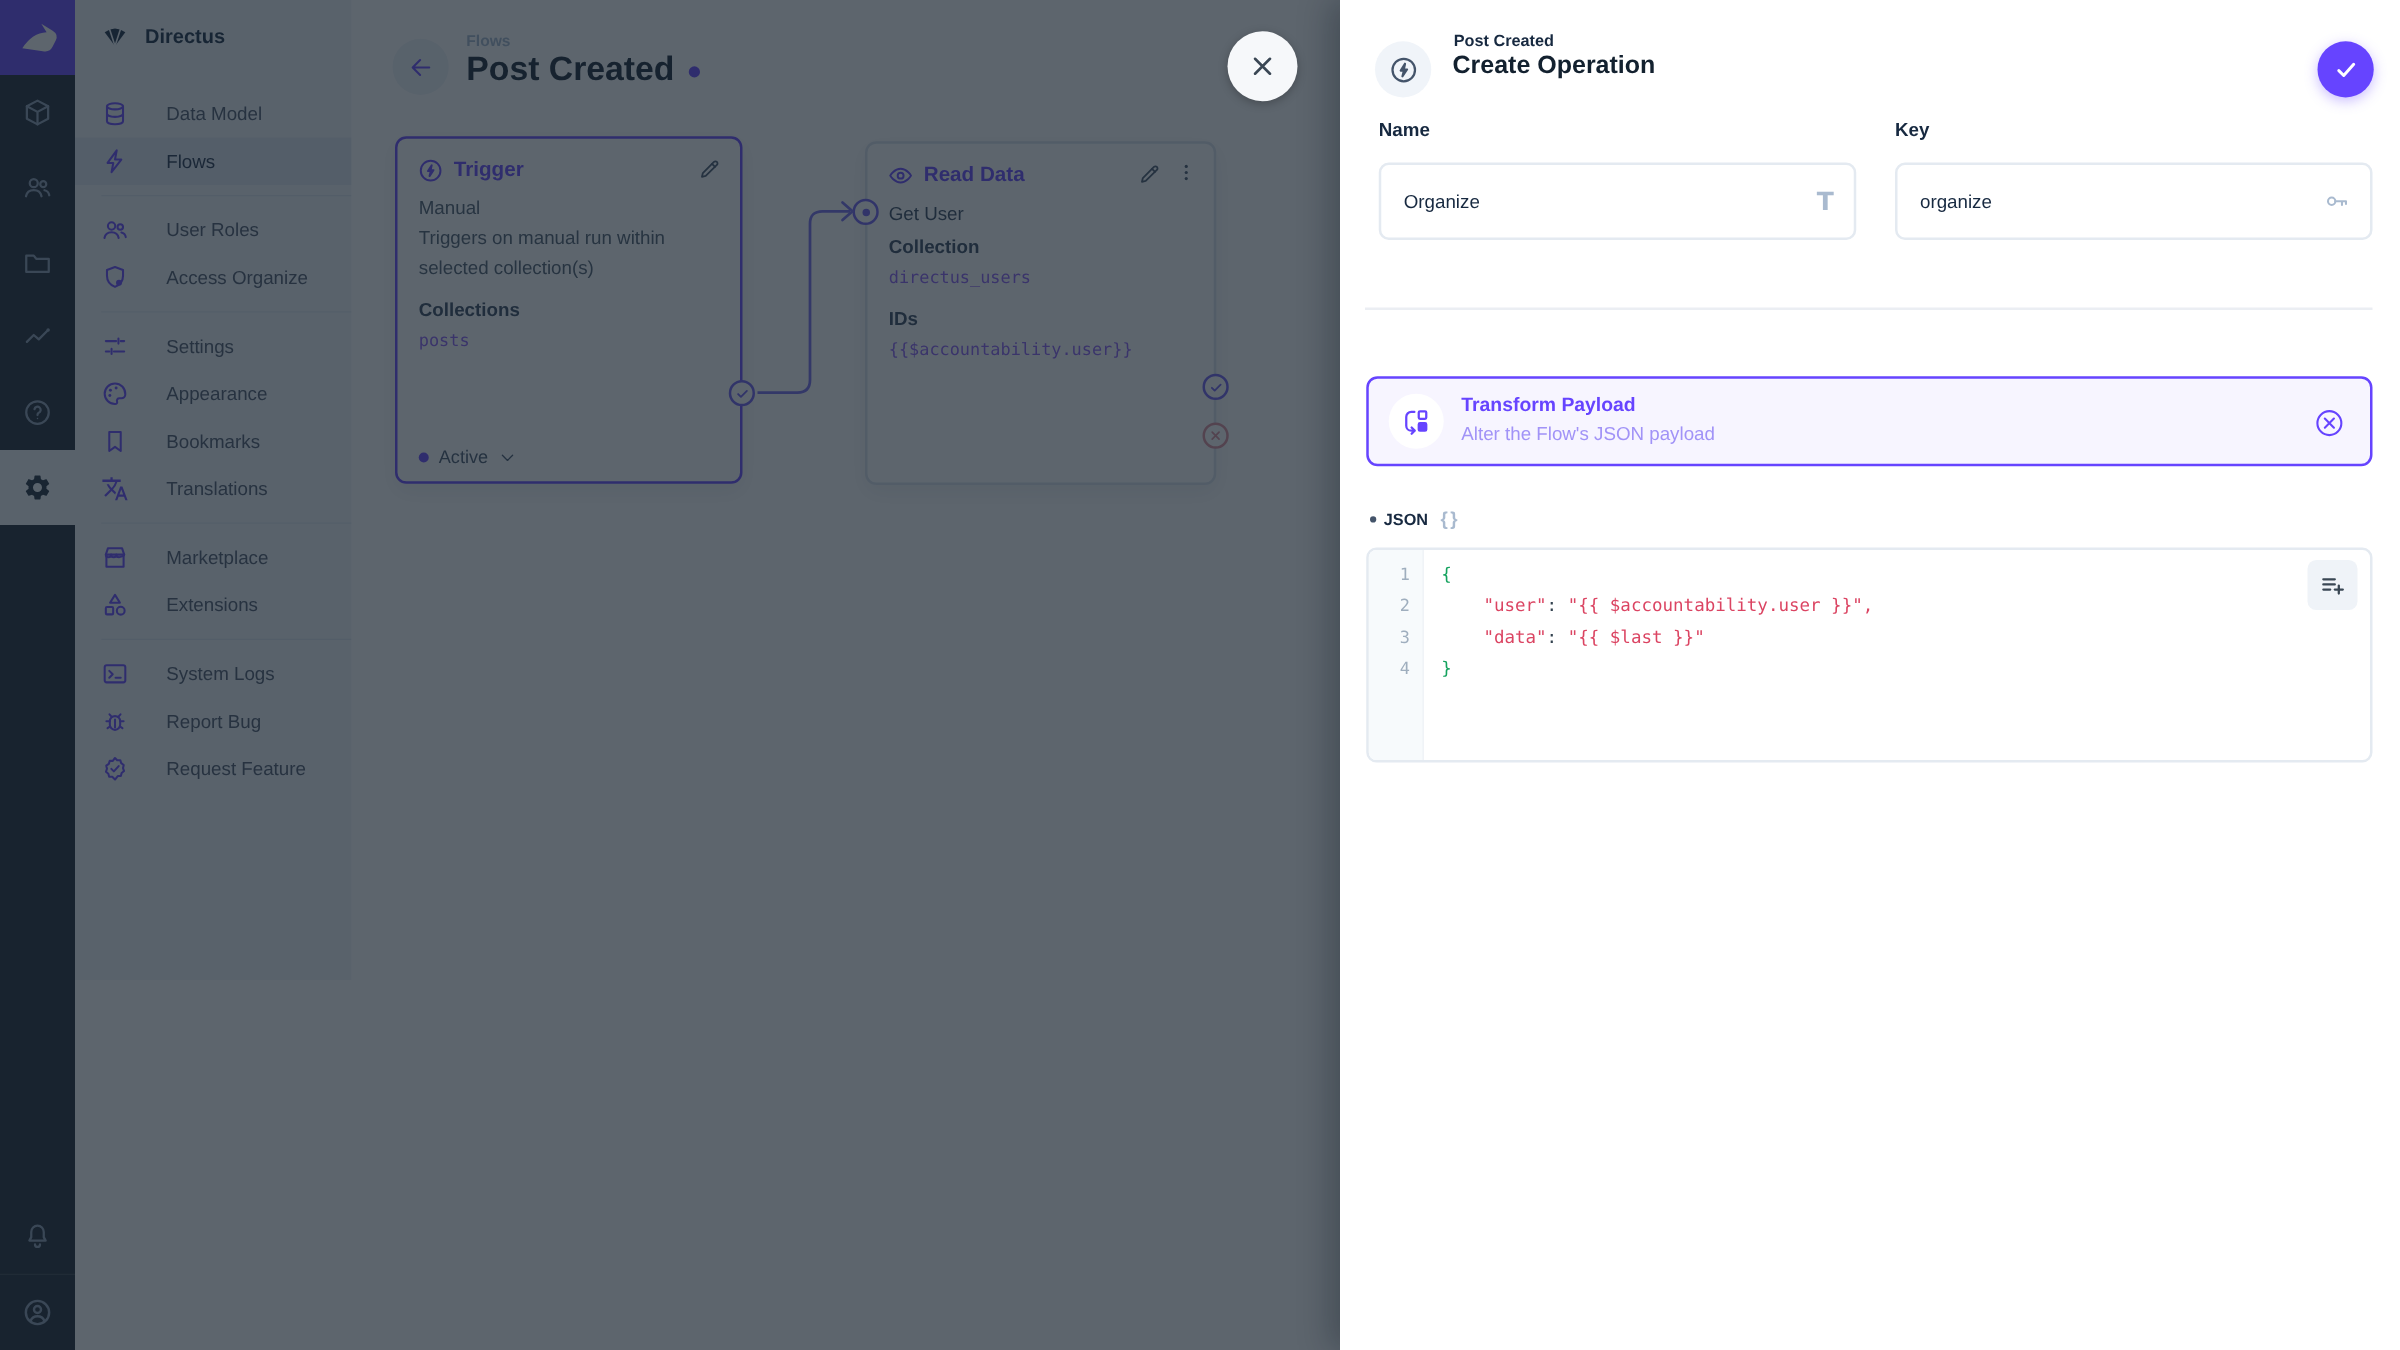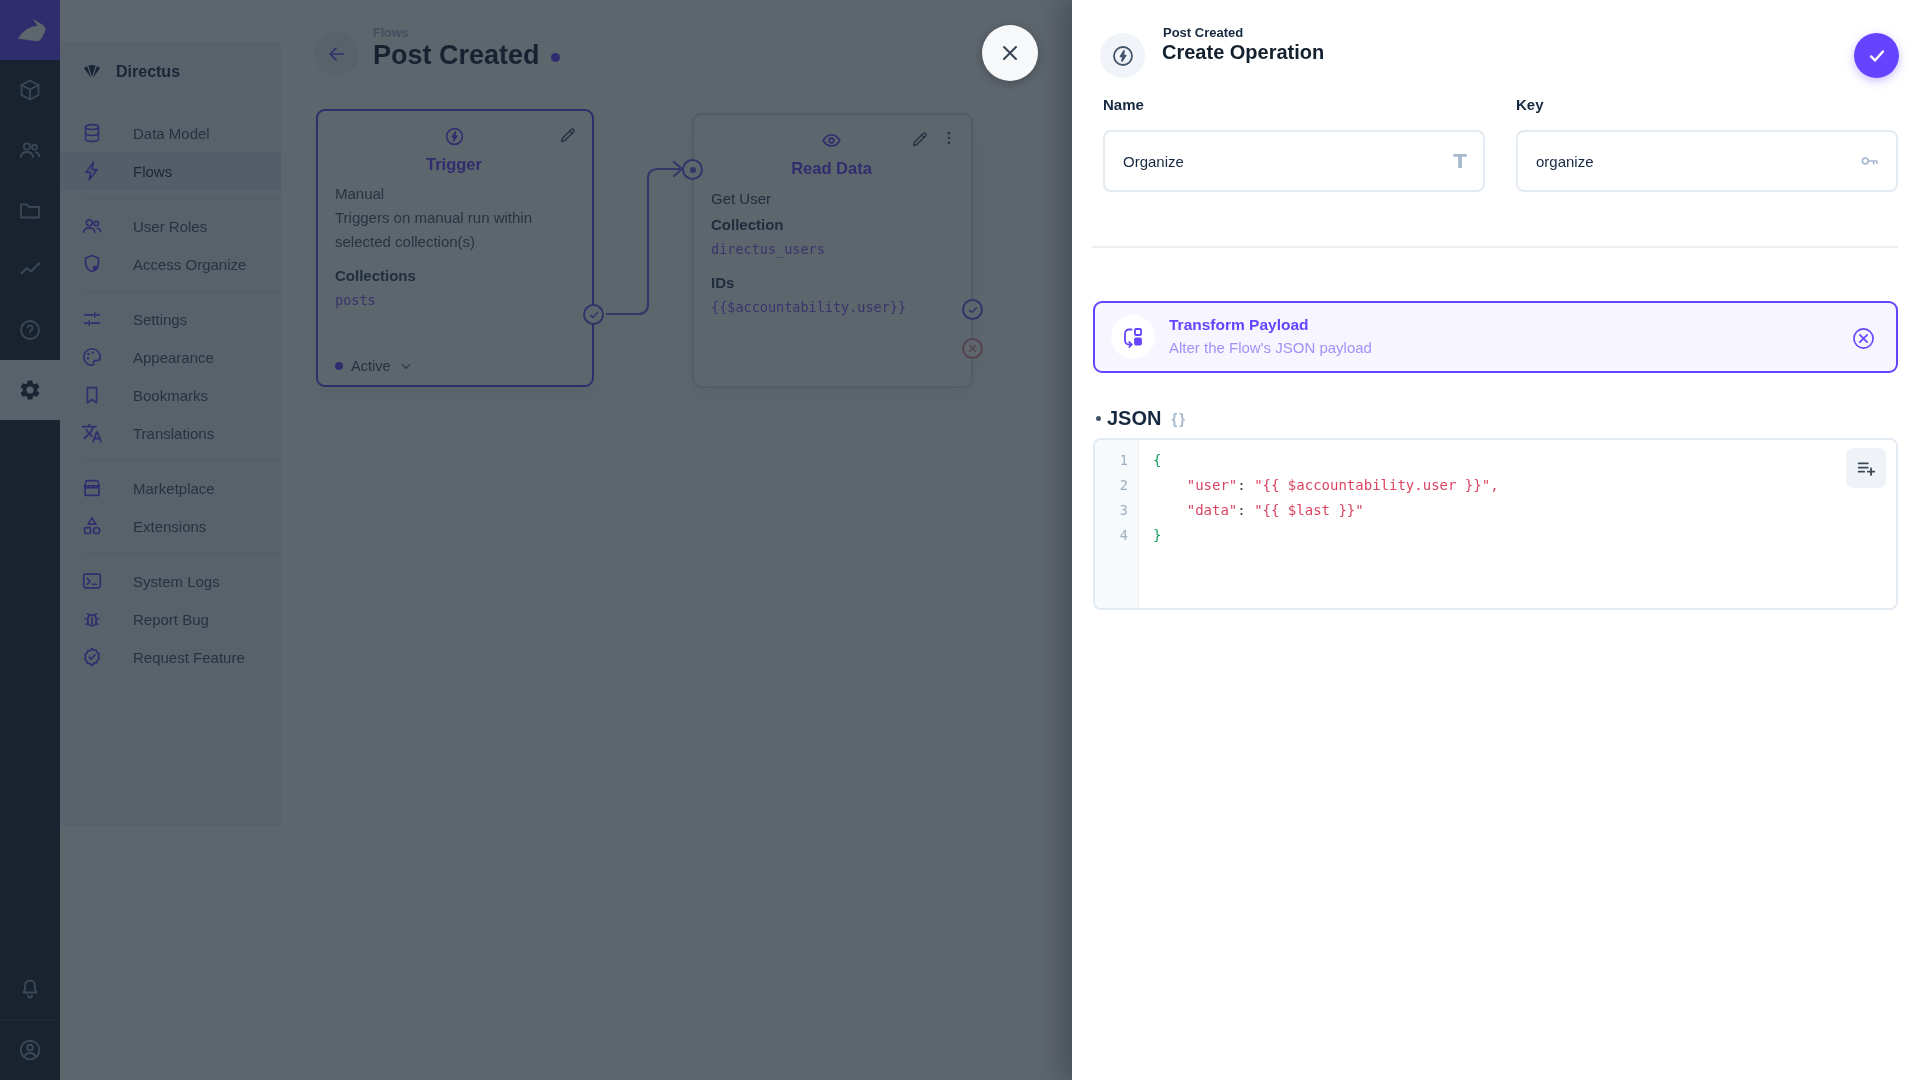--- a/index.html
+++ b/index.html
@@ -10,21 +10,21 @@
 
   
   #module-bar { position:absolute; left:0; top:0; width:60px; height:1080px; background:#18222F; z-index:10; }
   .mod-tile { width:60px; height:60px; display:flex; align-items:center; justify-content:center; color:#8A9CB2; }
   .mod-tile.logo { background:#6644FF; }
   .mod-tile.active { background:#F0F4F9; color:#1B2A3A; }
   .mod-bottom { position:absolute; bottom:0; left:0; width:60px; }
   .mod-divider { width:60px; height:1px; background:rgba(255,255,255,0.12); }
 
   
-  #nav { position:absolute; left:60px; top:0; width:221px; height:784px; background:#F0F4F9; z-index:10;margin-top:42px; }
+  #nav { position:absolute; left:60px; top:0; width:221px; height:784px; background:#F0F4F9; z-index:10; }
   .project-header { height:60px; display:flex; align-items:center; gap:13px; padding-left:21px; color:#172940; }
   .project-header .pname { font-size:16px; font-weight:700; }
   .nav-list { padding-top:12px; }
   .nav-item { height:38px; display:flex; align-items:center; gap:30px; padding-left:21px; color:#4A5568;
     font-size:15px; font-weight:500; cursor:pointer; }
   .nav-item .nicon { color:#6644FF; width:22px; height:22px; flex:0 0 22px; }
   .nav-item.active { background:#E2E8F1; color:#21304A; }
   .nav-divider { height:1px; background:#DEE5EE; margin:8px 0 8px 21px; }
 
   
@@ -32,21 +32,21 @@
   .back-btn { position:absolute; left:33px; top:31px; width:45px; height:45px; border-radius:50%;
     background:#EFF3F8; display:flex; align-items:center; justify-content:center; color:#6644FF; cursor:pointer; }
   .crumb { position:absolute; left:92px; top:26px; font-size:12.5px; font-weight:600; color:#A2B5CD; }
   .flow-title { position:absolute; left:92px; top:40px; font-size:27px; font-weight:700; color:#13212F; display:flex; align-items:center; }
   .flow-title .tdot { width:9px; height:9px; border-radius:50%; background:#6644FF; margin-left:11px; margin-top:4px; }
 
   .op-card { position:absolute; background:#fff; border-radius:9px; box-shadow:0 6px 18px rgba(18,32,59,.07); }
   #trigger-card { left:35px; top:109px; width:278px; height:278px; border:2px solid #6644FF; }
   #read-card   { left:411px; top:113px; width:281px; height:275px; border:2px solid #D9E2EC; }
   .card-head { display:flex; align-items:center; gap:8px; padding:15px 18px 0 16px; color:#6644FF;
-    font-size:16.5px; font-weight:700;flex-direction:column; }
+    font-size:16.5px; font-weight:700; }
   .card-pencil { position:absolute; top:15px; color:#44546A; cursor:pointer; }
   .card-dots   { position:absolute; top:14px; right:13px; color:#44546A; cursor:pointer; }
   .card-body { padding:8px 17px 0 17px; font-size:15px; line-height:24px; color:#4B5A6B; }
   .fld-label { margin-top:10px; font-weight:600; color:#33455C; }
   .mono-val  { font-family:"DejaVu Sans Mono",monospace; font-size:13.5px; color:#8b5cf6; }
   .card-foot { position:absolute; left:17px; bottom:11px; display:flex; align-items:center; gap:8px;
     font-size:14.5px; color:#44546A; cursor:pointer; }
   .status-dot { width:8px; height:8px; border-radius:50%; background:#6644FF; }
 
   .port { position:absolute; width:21px; height:21px; border-radius:50%; background:#fff;
@@ -87,21 +87,21 @@
   #transform-card { position:absolute; left:21px; top:301px; width:805px; height:72px; background:#F7F5FF;
     border:2px solid #6644FF; border-radius:9px; cursor:pointer; }
   .tc-circle { position:absolute; left:16px; top:12px; width:44px; height:44px; border-radius:50%;
     background:#fff; display:flex; align-items:center; justify-content:center; color:#6644FF; }
   .tc-title { position:absolute; left:74px; top:13px; font-size:15.5px; font-weight:700; color:#6644FF; }
   .tc-sub   { position:absolute; left:74px; top:36px; font-size:15px; color:#A193F7; }
   .tc-cancel { position:absolute; right:20px; top:23px; color:#6644FF; cursor:pointer; }
 
   .json-row { position:absolute; left:24px; top:407px; display:flex; align-items:center; }
   .req-dot { width:5px; height:5px; border-radius:50%; background:#44546A; margin-right:6px; }
-  .json-label { font-size:20px; font-weight:700; color:#172940; }
+  .json-label { font-size:13px; font-weight:700; color:#172940; }
   .braces { margin-left:10px; color:#A9BACF; font-weight:700; font-size:15px; letter-spacing:2px; }
 
   #code-editor { position:absolute; left:21px; top:438px; width:805px; height:172px; border:2px solid #E4EAF1;
     border-radius:8px; overflow:hidden; background:#fff; }
   .gutter { position:absolute; left:0; top:0; width:44px; height:100%; background:#F7FAFC; border-right:1px solid #EDF1F5;
     padding-top:8px; text-align:right; }
   .gutter div { padding-right:10px; font-family:"DejaVu Sans Mono",monospace; font-size:13.5px;
     line-height:25px; color:#9FAEBE; }
   .code-area { position:absolute; left:45px; top:0; right:0; bottom:0; padding:8px 0 0 13px; cursor:text; }
   .code-line { font-family:"DejaVu Sans Mono",monospace; font-size:14px; line-height:25px; white-space:pre; }

